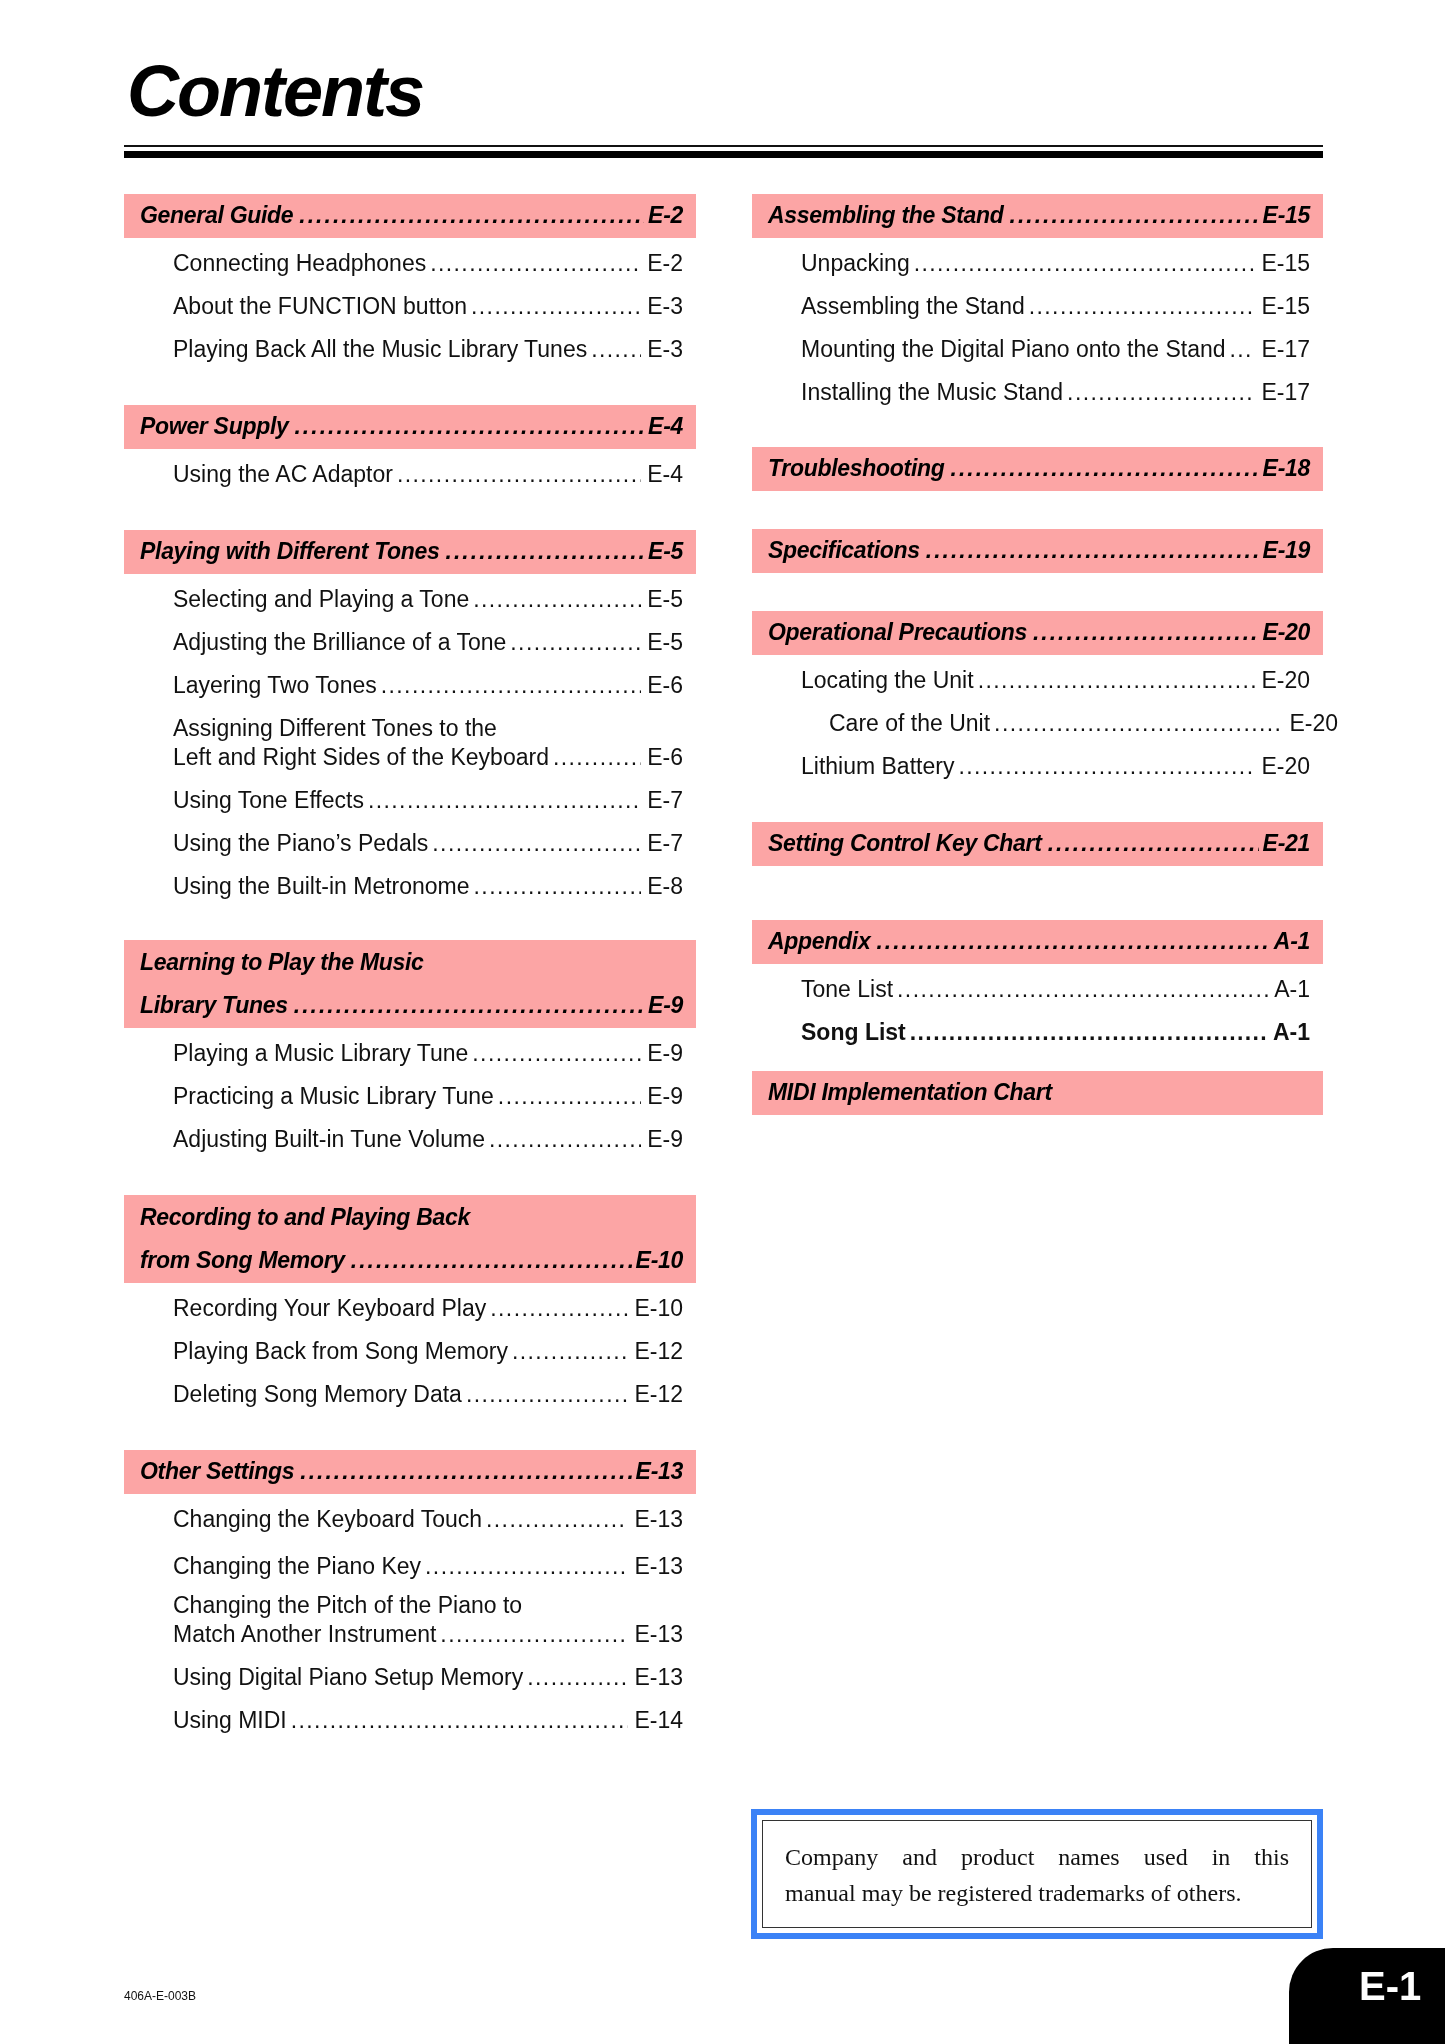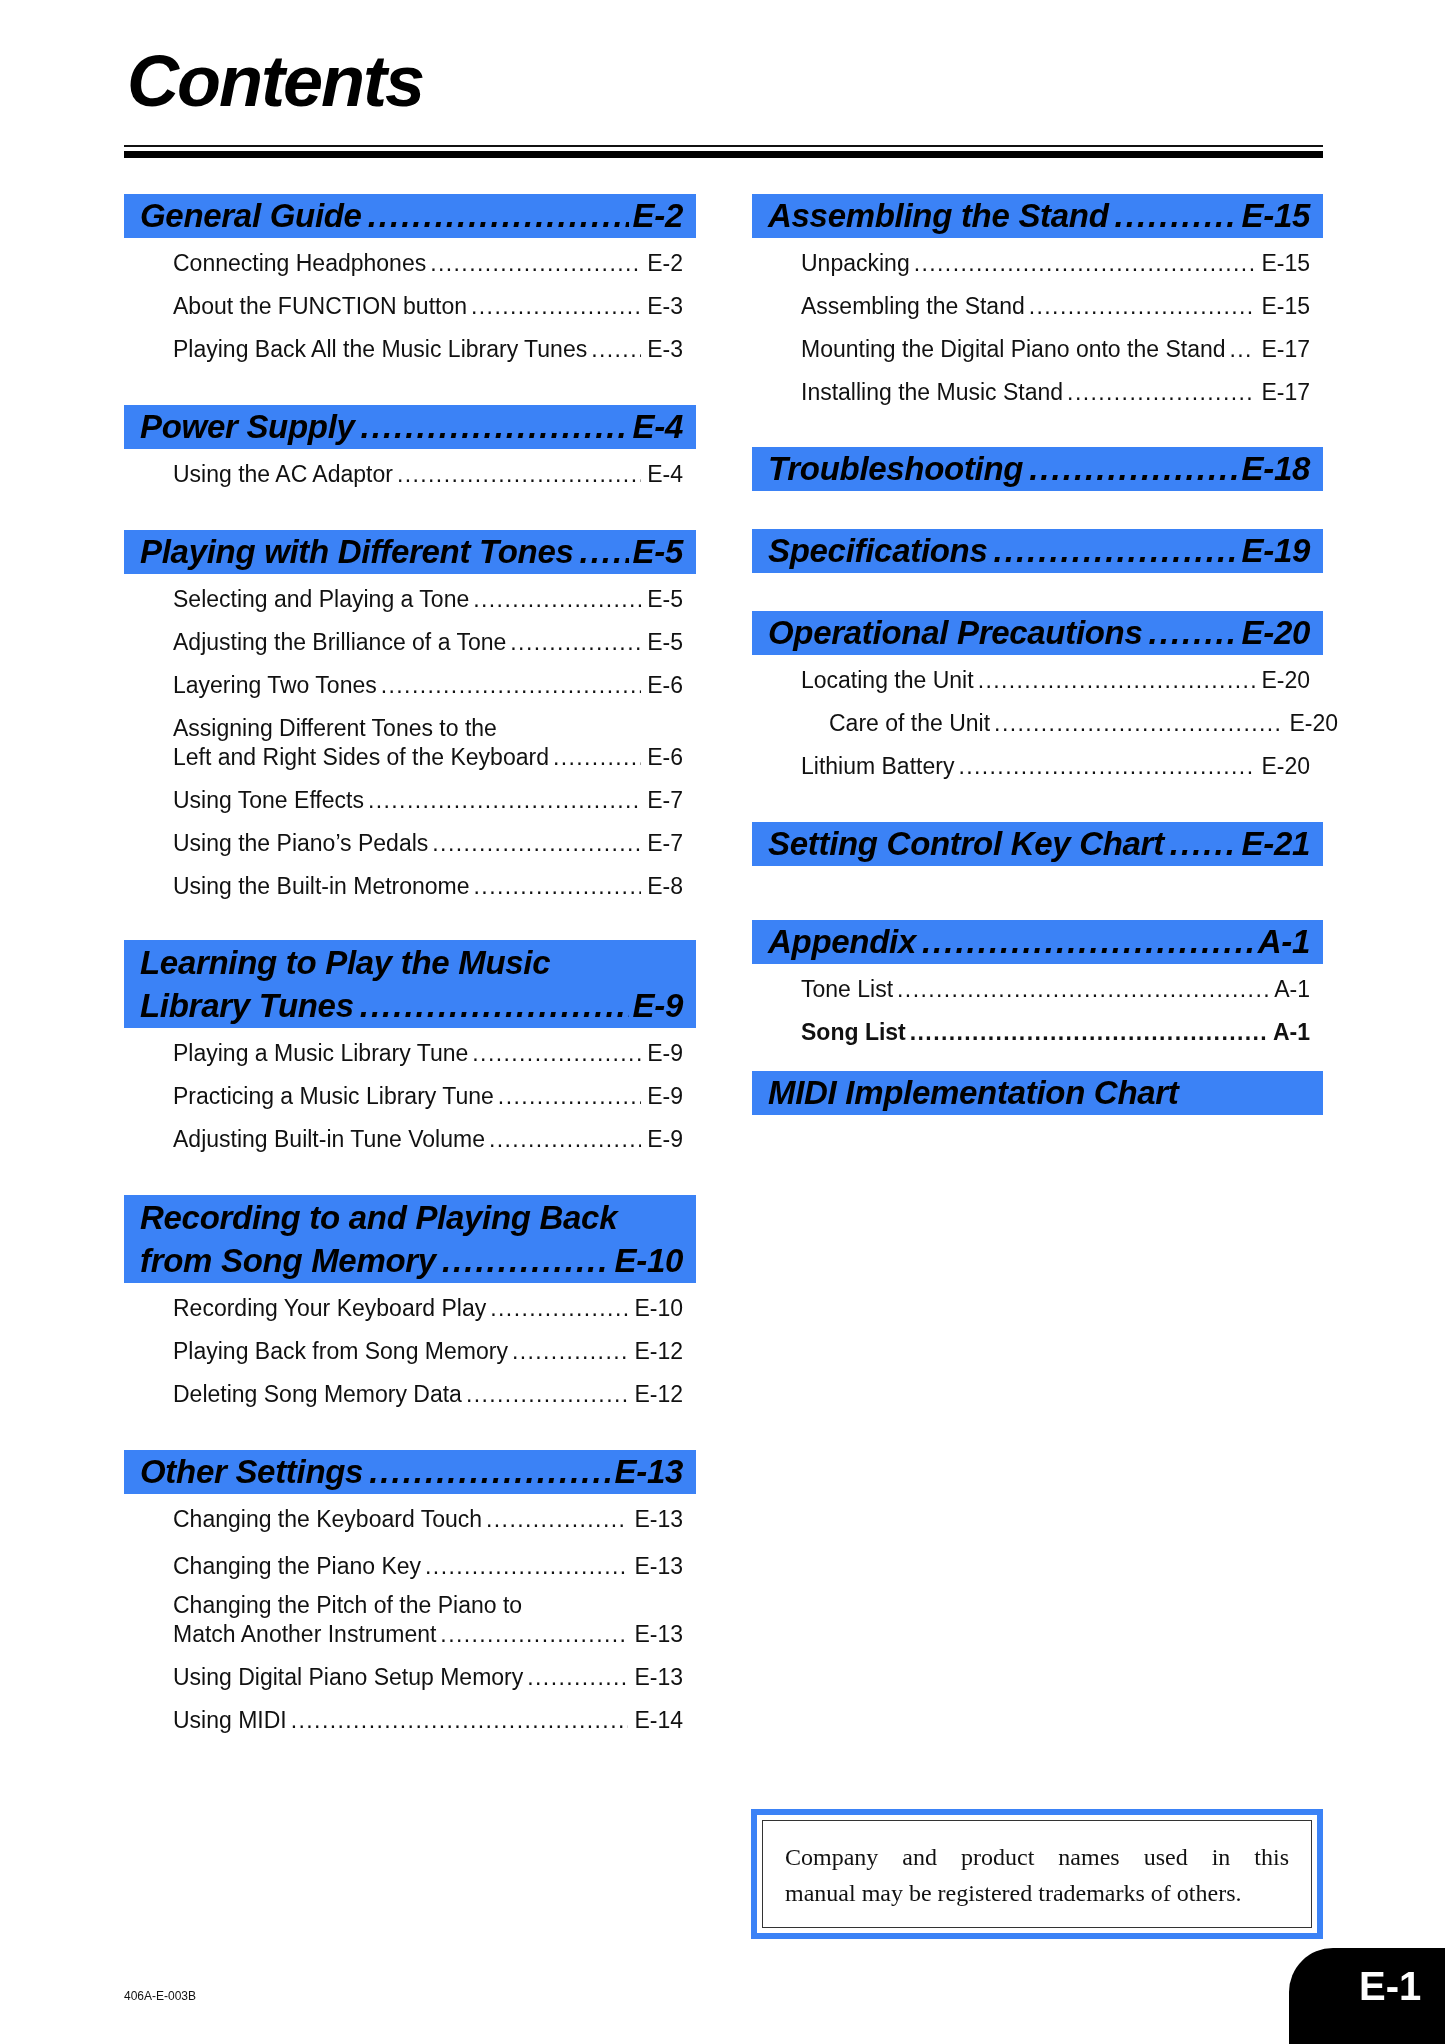--- a/index.html
+++ b/index.html
@@ -1,29 +1,29 @@
 <!DOCTYPE html>
 <html><head>
 <meta charset="utf-8">
 <style>
   html, body { margin:0; padding:0; background:#ffffff; }
   body { width:1445px; height:2044px; position:relative; overflow:hidden;
          font-family:"Liberation Sans", sans-serif; color:#111; }
-  .page-title { position:absolute; left:127px; top:36px; margin:0;
+  .page-title { position:absolute; left:127px; top:46px; margin:0;
          font-family:"Liberation Sans", sans-serif; font-weight:bold; font-style:italic;
          font-size:72px; letter-spacing:-2px; line-height:90px; color:#000; }
   .rule-thin { position:absolute; left:124px; width:1199px; top:145px; height:2px; background:#111; }
   .rule-thick { position:absolute; left:124px; width:1199px; top:151px; height:7px; background:#000; }
 
   .section { position:absolute; }
   .col-left { left:124px; width:572px; }
   .col-right { left:752px; width:571px; }
 
-  .sec-head { background:#3b82f6; display:flex; align-items:flex-end;
-         font-weight:bold; font-style:italic; font-size:33px; color:#000;
+  .sec-head { background:#fca5a5; display:flex; align-items:flex-end;
+         font-weight:bold; font-style:italic; font-size:23px; color:#000;
          padding:0 13px 1px 16px; box-sizing:border-box; letter-spacing:-0.3px; }
   .sec-head.one { height:44px; line-height:44px; align-items:center; }
   .sec-head.two { height:88px; flex-direction:column; align-items:stretch; justify-content:center; }
   .sec-head .l1 { line-height:43px; height:43px; white-space:nowrap; }
   .sec-head .row { display:flex; align-items:center; line-height:43px; height:43px; width:100%; }
   .sec-head .title { white-space:nowrap; }
   .sec-head .leader { flex:1; overflow:hidden; white-space:nowrap; margin:0 4px 0 6px; }
   .sec-head .leader::after { content:"........................................................................................................"; letter-spacing:2px; }
   .sec-head .page { white-space:nowrap; }
 

